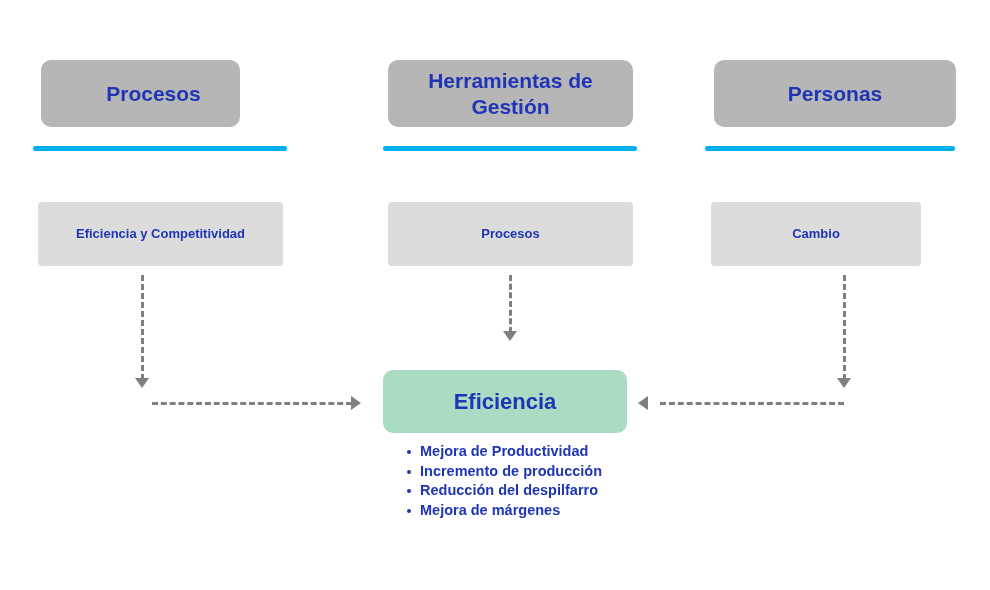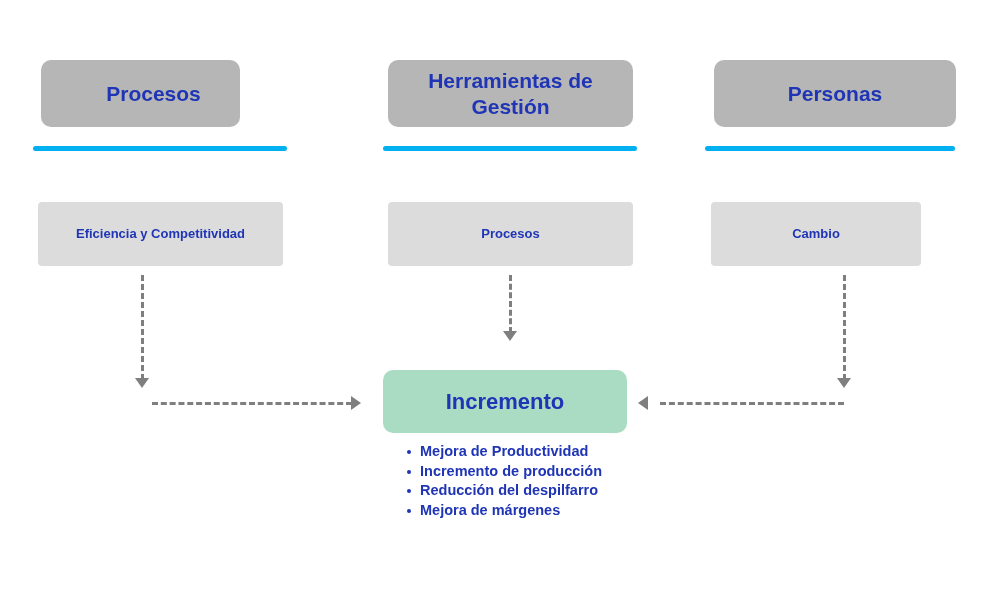--- a/index.html
+++ b/index.html
@@ -171,21 +171,21 @@
     <span>Cambio</span>
   </div>
 
   <div class="arrow-v" style="left:843px; top:275px; height:105px;"></div>
   <div class="head head-down" style="left:837px; top:378px;"></div>
 
   <div class="arrow-h" style="left:660px; top:402px; width:184px;"></div>
   <div class="head head-left" style="left:638px; top:396px;"></div>
 
   <div class="results" style="left:383px; top:370px; width:244px; height:63px;">
-    <span>Incremento</span>
+    <span>Eficiencia</span>
   </div>
 
   <ul class="results-list" style="left:398px; top:442px;">
     <li>Mejora de Productividad</li>
     <li>Incremento de producción</li>
     <li>Reducción del despilfarro</li>
     <li>Mejora de márgenes</li>
   </ul>
 
 </div>

